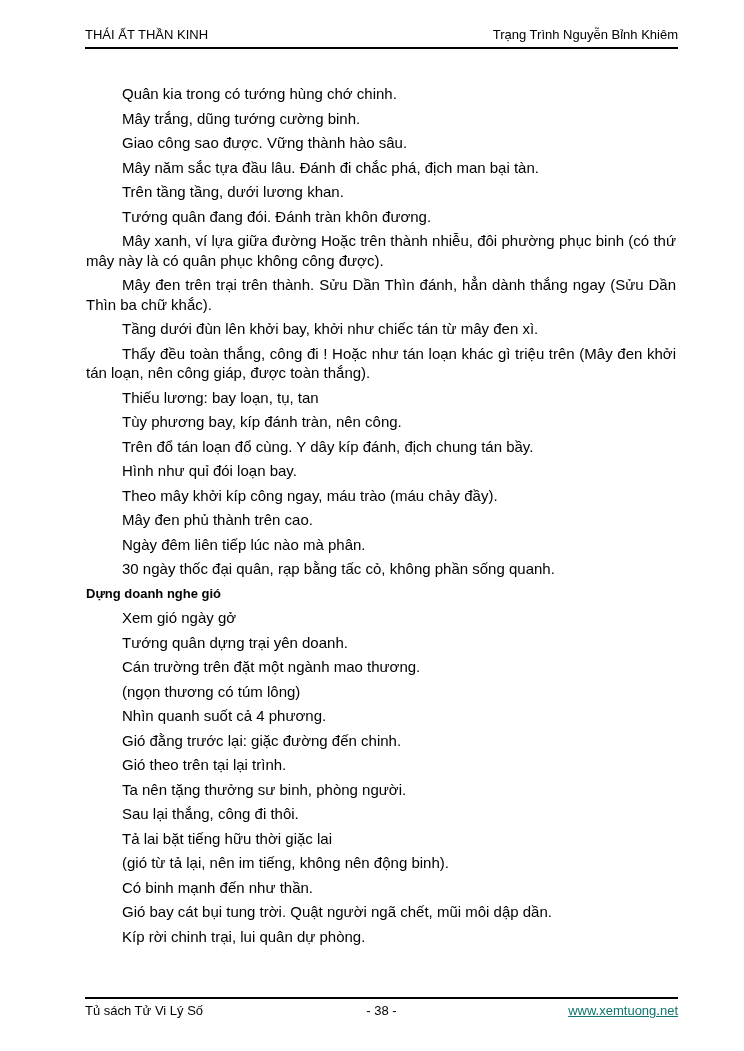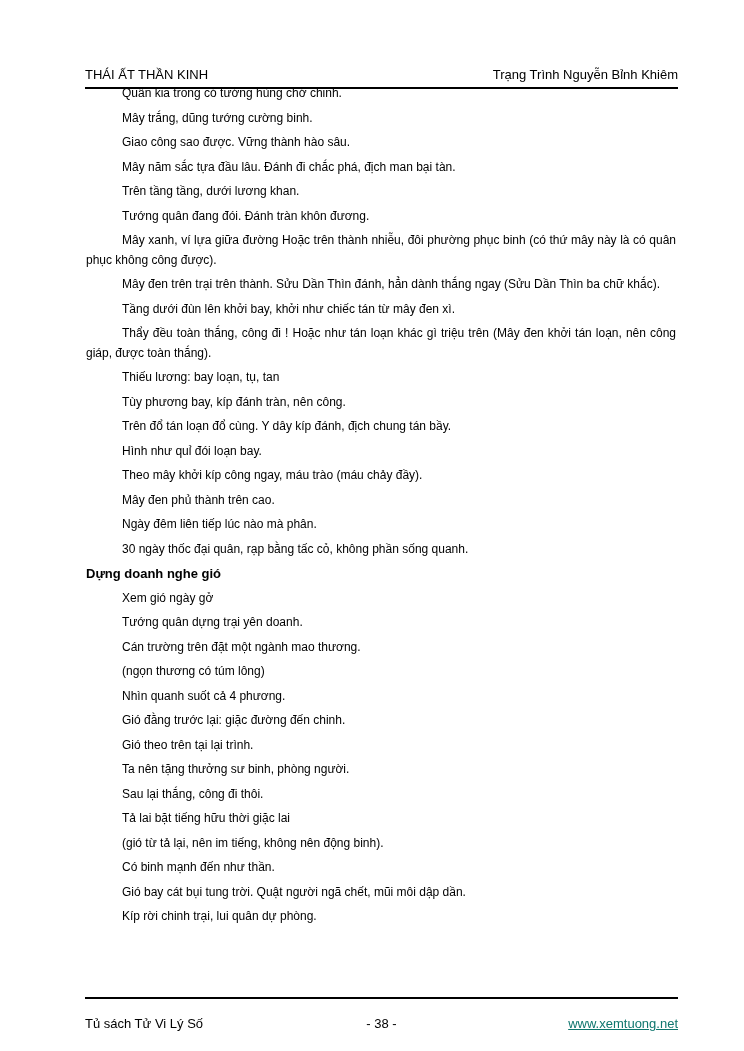--- a/index.html
+++ b/index.html
@@ -10,52 +10,52 @@
     color: #000;
     position: relative;
     overflow: hidden;
   }
   .page {
     position: absolute; inset: 0;
     background: #ffffff;
   }
   
   .header {
-    position: absolute; left: 85px; right: 66px; top: 27px; margin-top: 40px;
+    position: absolute; left: 85px; right: 66px; top: 27px;
   }
   .header-row {
     display: flex; justify-content: space-between; align-items: baseline;
     font-size: 13px; line-height: 15px;
   }
   .header-rule {
     margin-top: 5px;
     border-top: 2px solid #000;
   }
   
   .content {
     position: absolute; left: 86px; right: 68px; top: 84px;
   }
   .content .para {
-    font-size: 12px; line-height: 19.5px;
+    font-size: 15px; line-height: 19.5px;
     margin-bottom: 5px;
     text-indent: 36px;
     text-align: justify;
     font-weight: normal;
   }
   .content .heading {
     font-size: 13px; line-height: 19.5px;
     margin-bottom: 5px;
     font-weight: bold;
     text-indent: 0;
   }
   
   .footer {
     position: absolute; left: 85px; right: 66px; top: 997px;
     border-top: 2px solid #000;
-    padding-top: 17px;
+    padding-top: 4px;
   }
   .footer-row {
     display: flex; align-items: baseline;
     font-size: 13px; line-height: 15px;
   }
   .footer-left { flex: 1; text-align: left; }
   .footer-center { flex: 1; text-align: center; }
   .footer-right-wrap { flex: 1; text-align: right; }
   .footer-link { text-decoration: underline; color: #0f766e; cursor: pointer; }
 </style>

